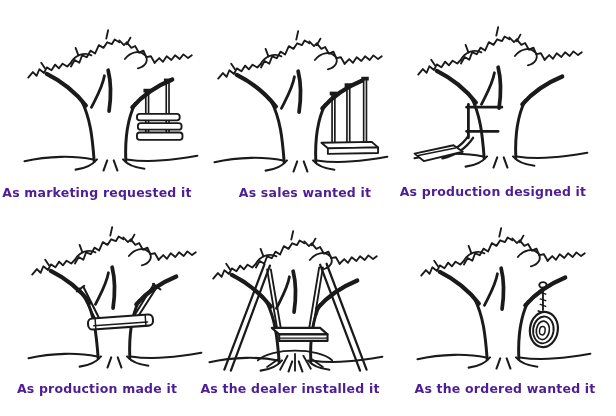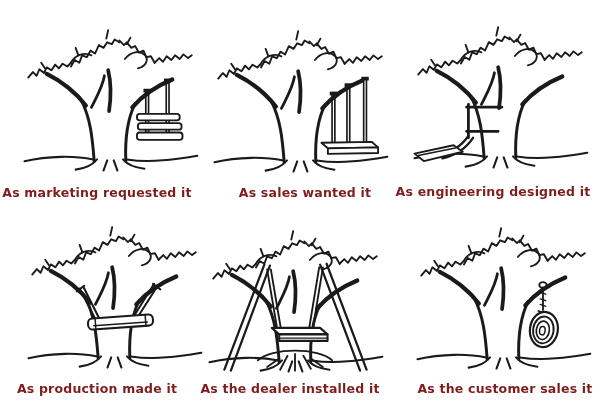--- a/index.html
+++ b/index.html
@@ -11,21 +11,21 @@
   }
   #stage{position:relative;width:616px;height:416px;background:#ffffff;}
   figure.panel{position:absolute;margin:0;padding:0;}
   figure.panel svg{display:block;}
   .caption{
     position:absolute;
     transform:translateX(-50%);
     font-size:12.5px;
     font-weight:700;
     letter-spacing:0.2px;
-    color:#7f1d1d;
+    color:#4c1d95;
     white-space:nowrap;
   }
   .ink{stroke:#1a1a1a;fill:none;stroke-linecap:round;stroke-linejoin:round;}
 </style>
 </head>
 <body>
 
 <div id="stage">
 
   <svg width="0" height="0" style="position:absolute">
@@ -143,18 +143,18 @@
           <ellipse cx="143.5" cy="120.5" rx="11" ry="14.5" stroke-width="2"></ellipse>
           <ellipse cx="143" cy="121" rx="7" ry="10" stroke-width="1.8"></ellipse>
           <ellipse cx="142.5" cy="121.5" rx="3" ry="4.5" stroke-width="1.6"></ellipse>
         </g>
       </g>
     </svg>
   </figure>
 
   <span class="caption" style="left:97px;top:185px">As marketing requested it</span>
   <span class="caption" style="left:305px;top:185px">As sales wanted it</span>
-  <span class="caption" style="left:493px;top:184px">As engineering designed it</span>
+  <span class="caption" style="left:493px;top:184px">As production designed it</span>
   <span class="caption" style="left:97px;top:381px">As production made it</span>
   <span class="caption" style="left:290px;top:381px">As the dealer installed it</span>
-  <span class="caption" style="left:505px;top:381px">As the customer sales it</span>
+  <span class="caption" style="left:505px;top:381px">As the ordered wanted it</span>
 
 </div>
 
 </body></html>

